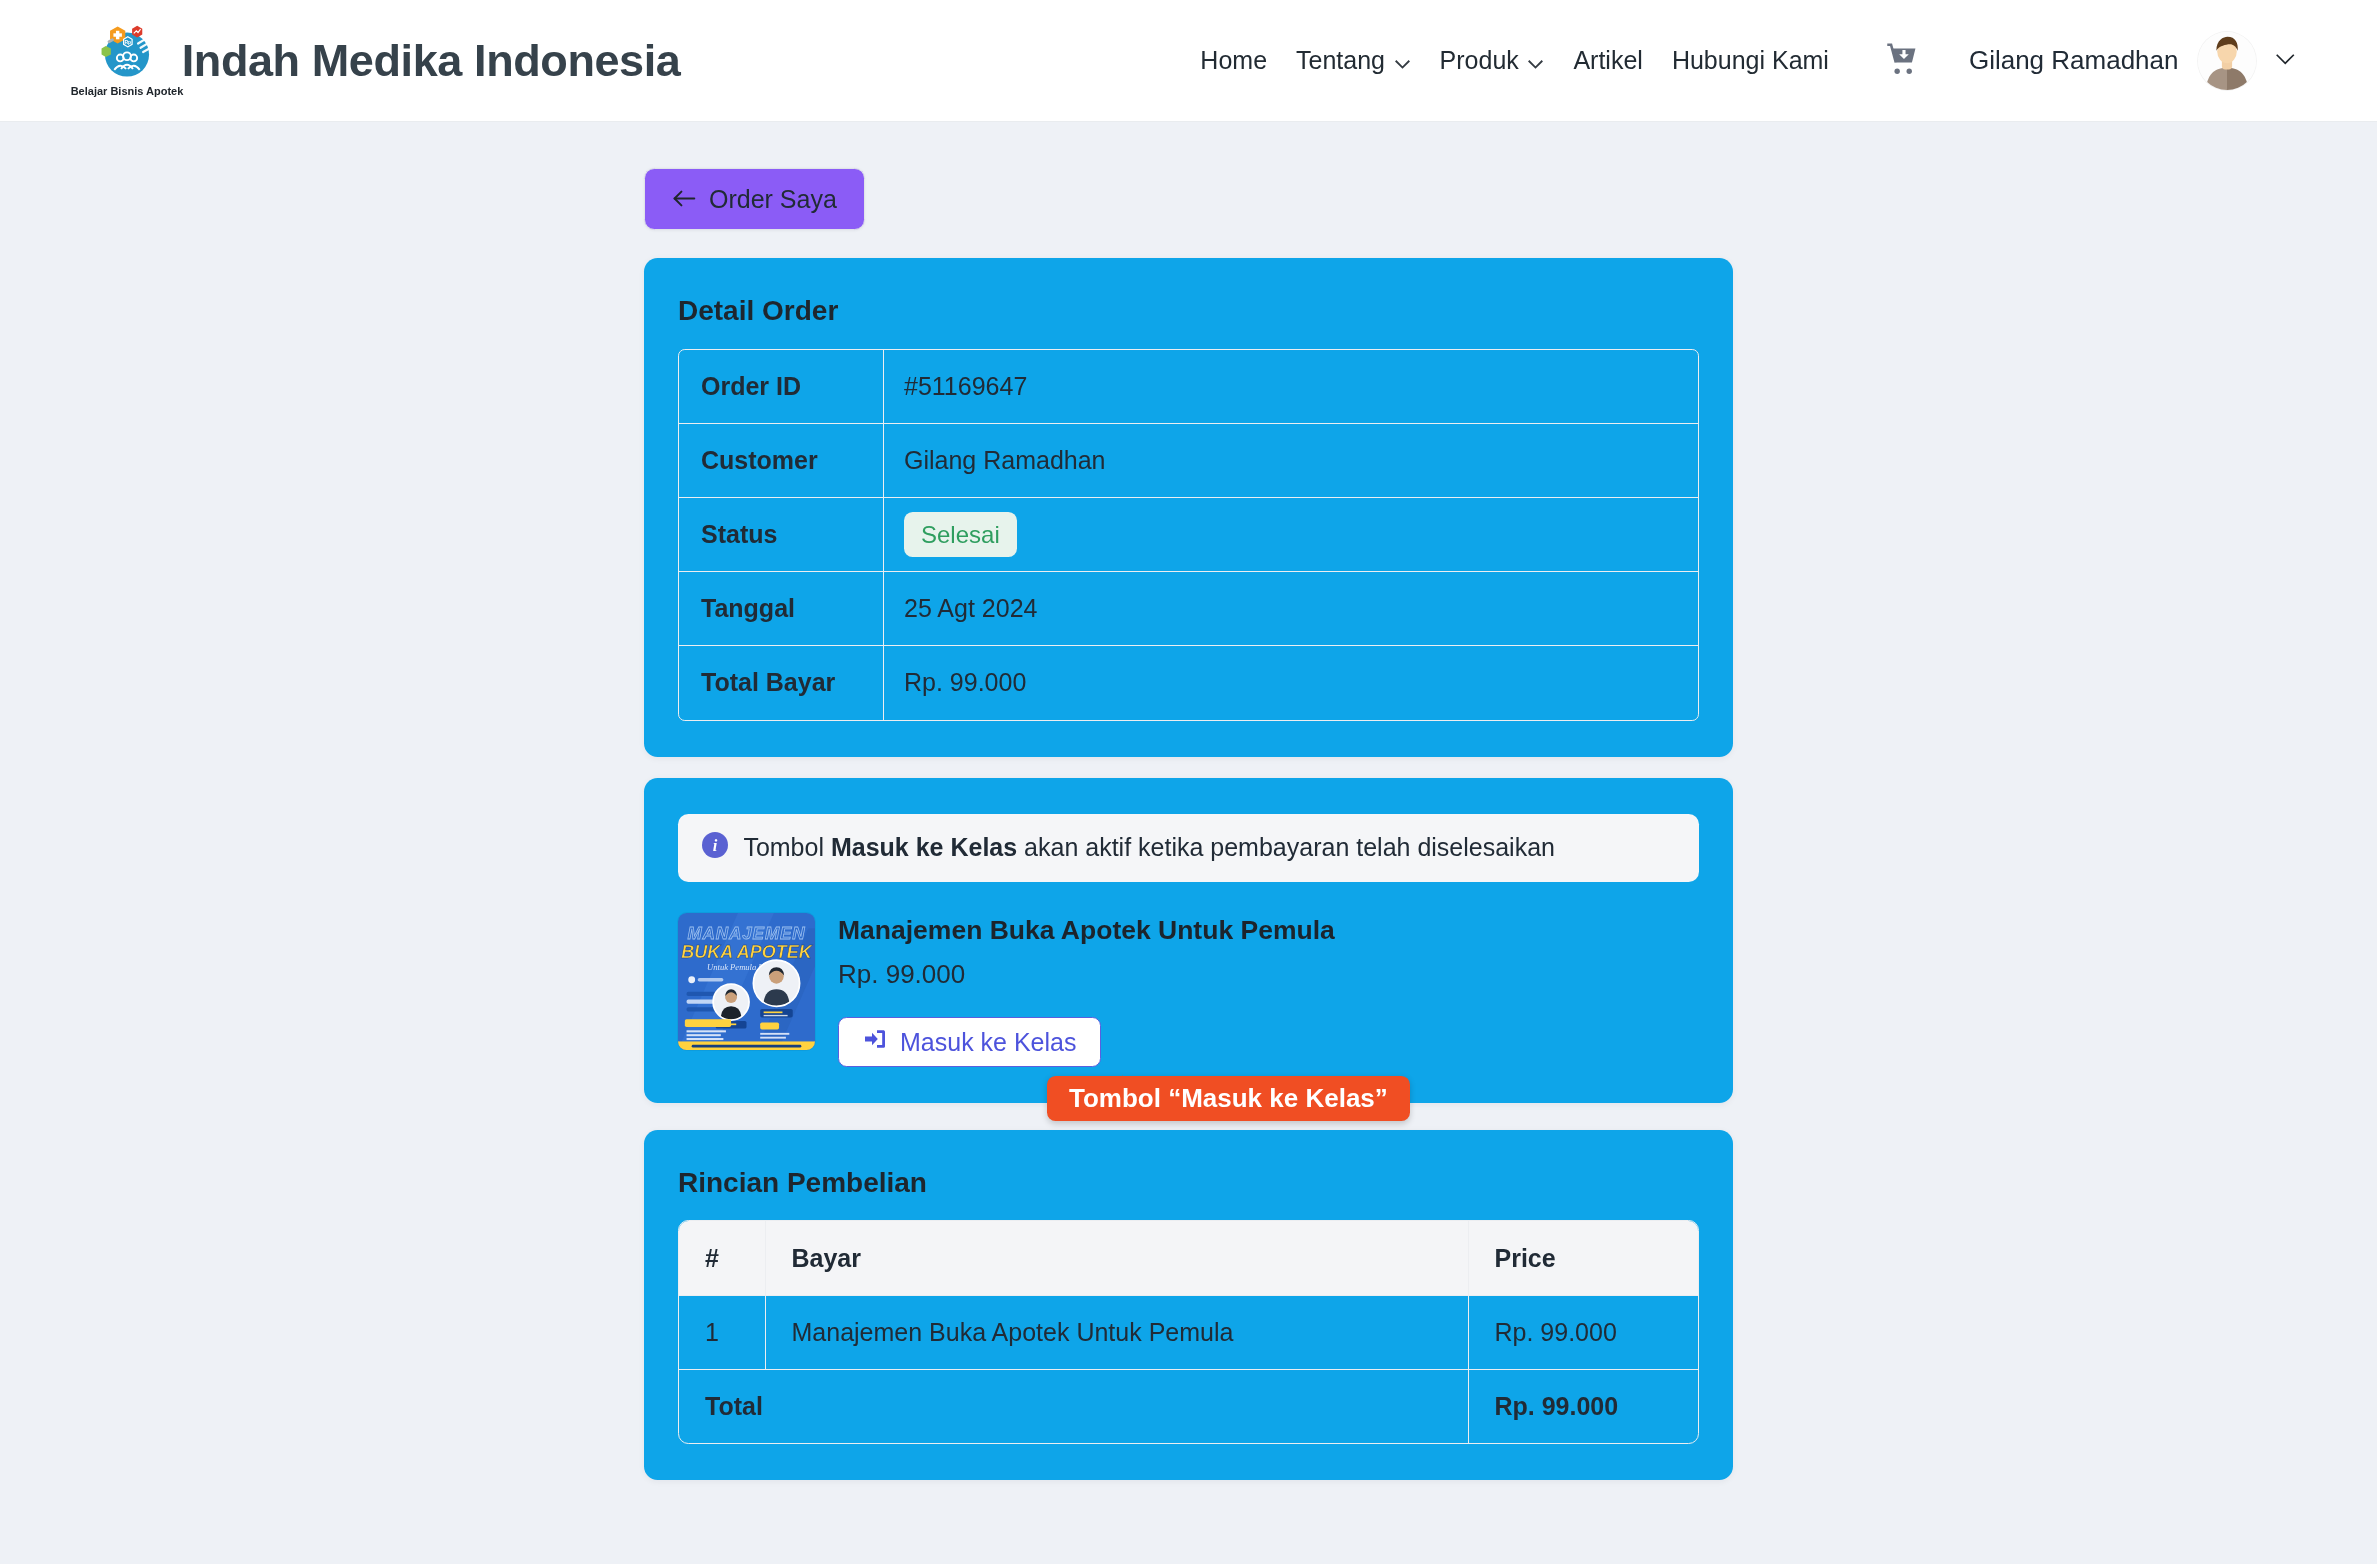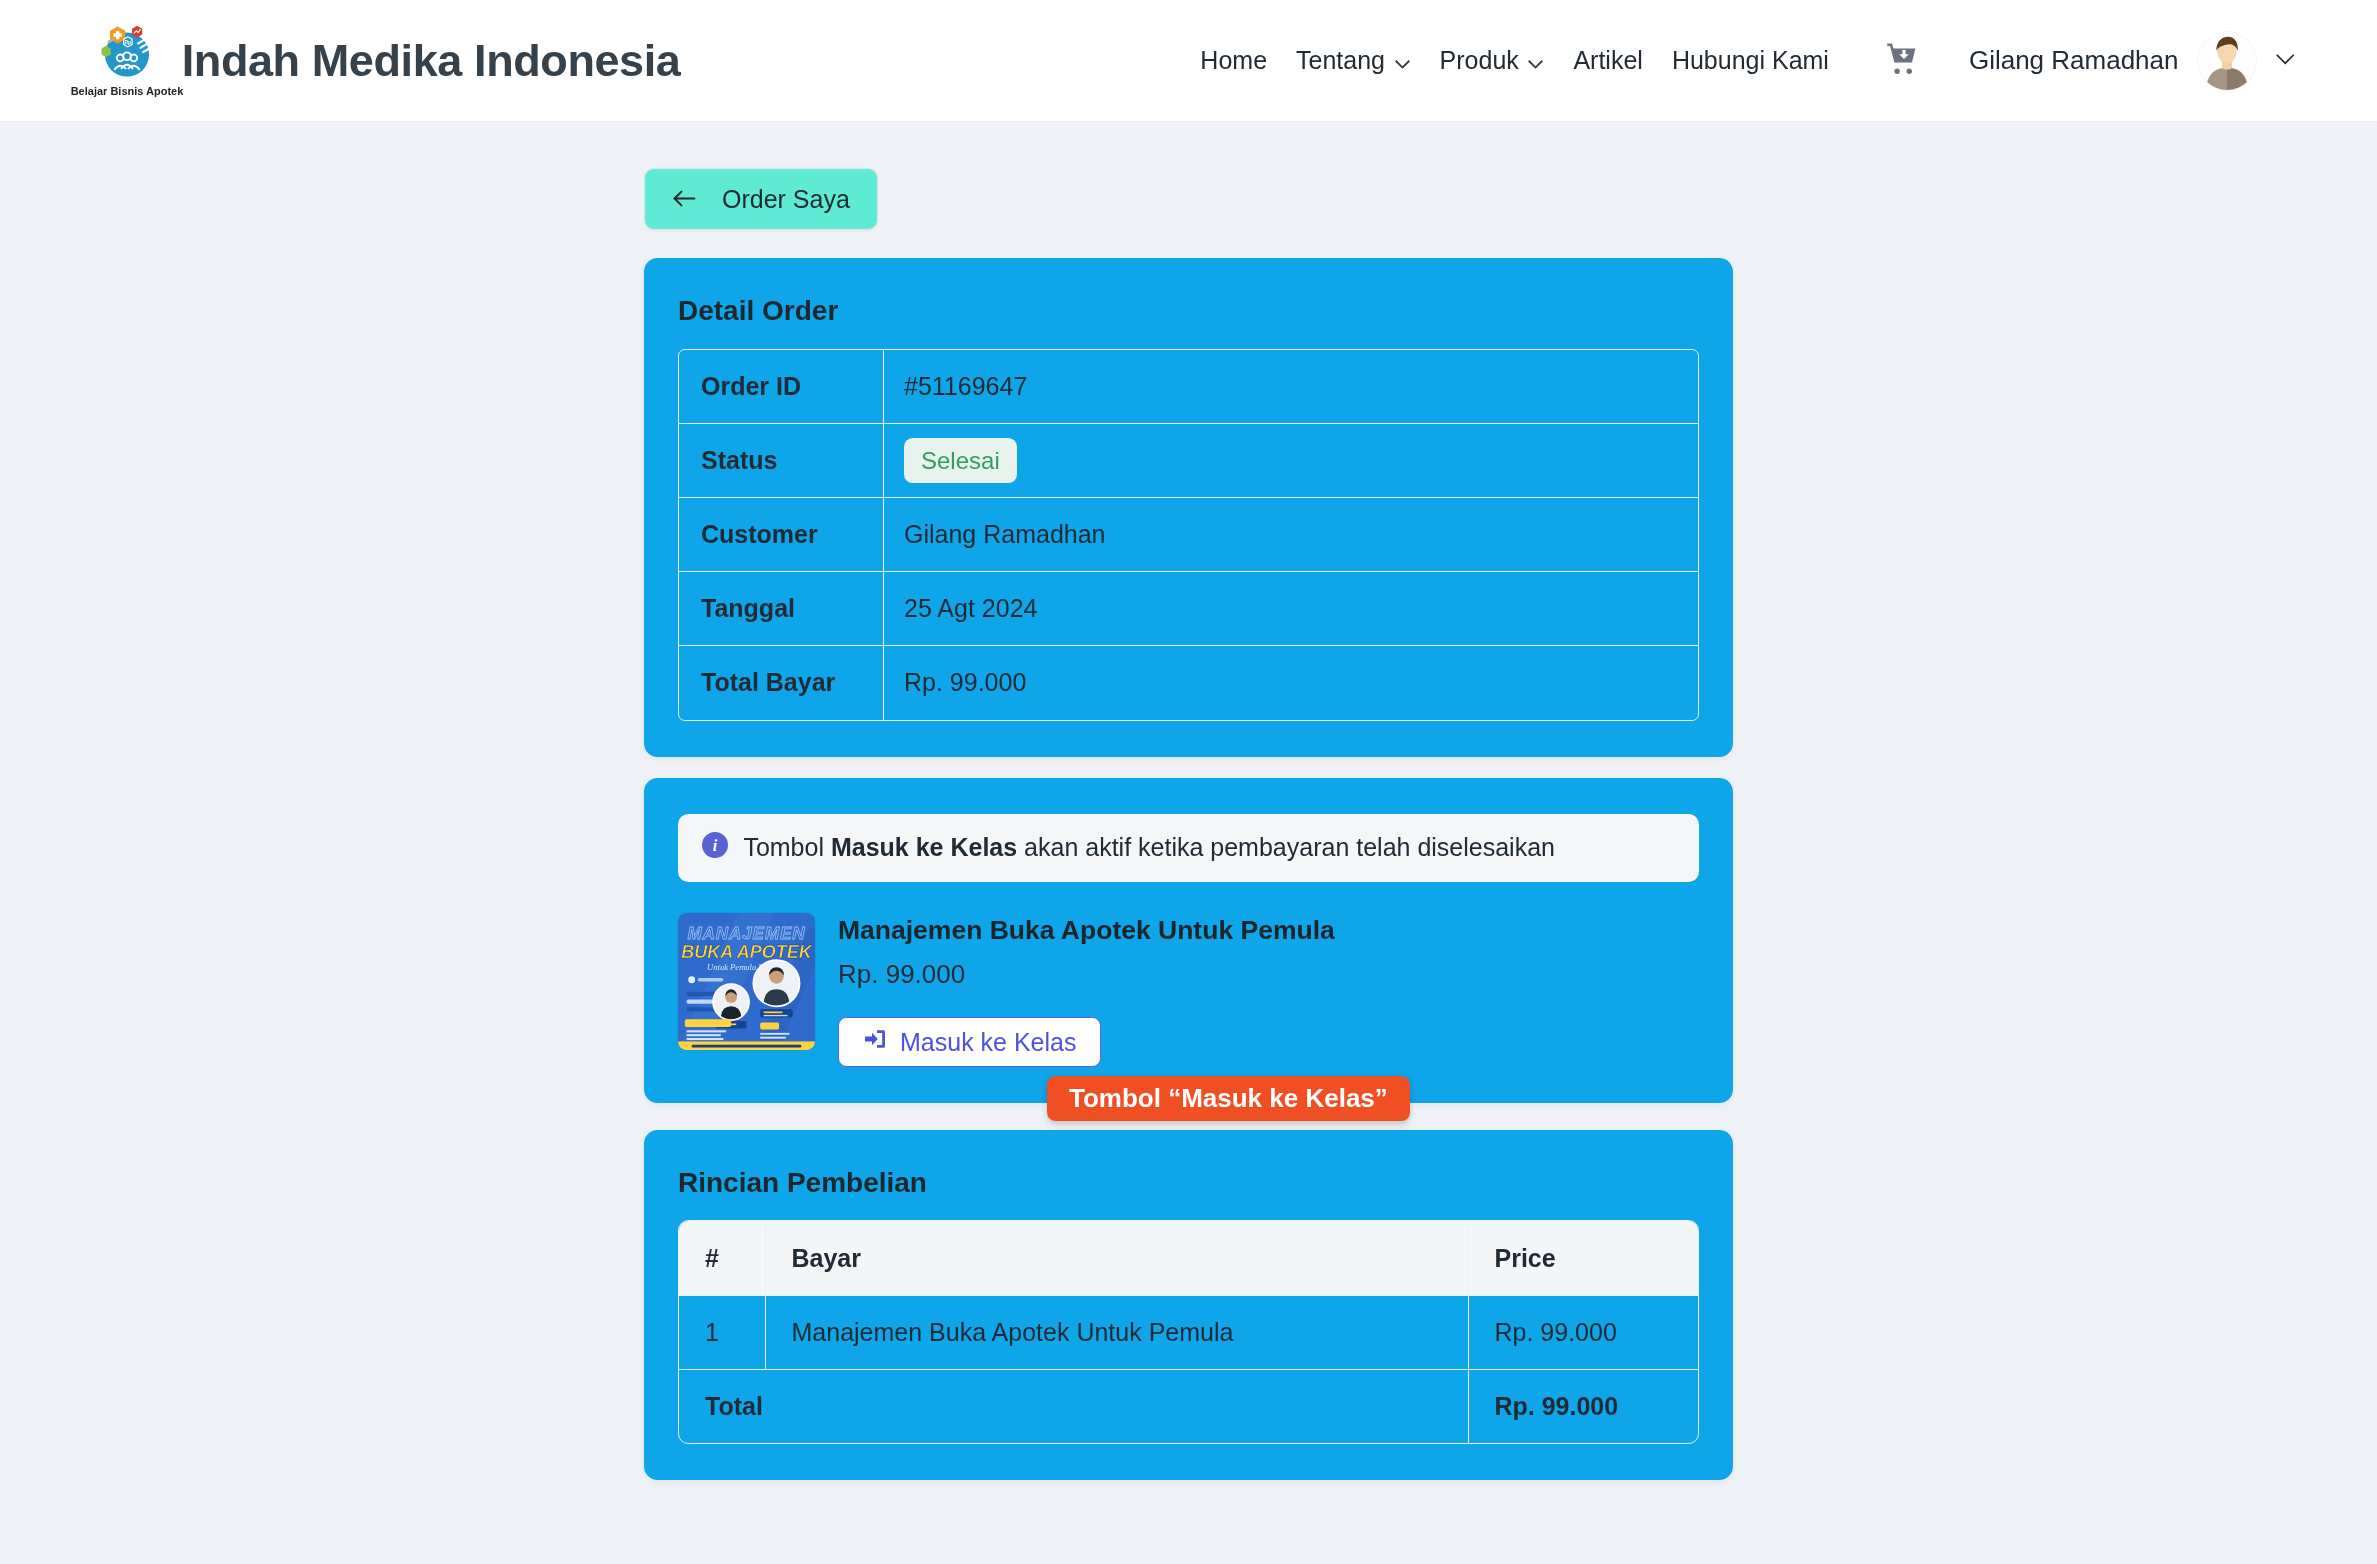--- a/index.html
+++ b/index.html
@@ -21,22 +21,22 @@
   .main-nav{ display:flex; align-items:center; gap:29px; margin-left:auto; }
   .nav-item{ display:flex; align-items:center; gap:8.6px; font-size:25px; font-weight:500; color:#222b33; cursor:pointer; white-space:nowrap; }
   .cart-btn{ margin-left:55px; display:flex; align-items:center; cursor:pointer; background:none; border:none; padding:0; }
   .user-menu{ display:flex; align-items:center; gap:19px; margin-left:51px; cursor:pointer; }
   .user-name{ font-size:26px; font-weight:500; color:#212b36; white-space:nowrap; }
   .avatar{ width:58px; height:58px; border-radius:50%; overflow:hidden; flex:none; box-shadow:0 0 0 0.9px rgba(0,0,0,.05); }
   
   .main-area{ position:relative; height:1443px; }
   .container{ width:1089px; margin:0 auto; padding-top:46px; }
   .back-btn{
-    display:inline-flex; align-items:center; gap:26px; height:62px; padding:0 27px;
-    background:#5eead4; border:0.9px solid #e0e4e9; border-radius:10.3px;
+    display:inline-flex; align-items:center; gap:13px; height:62px; padding:0 27px;
+    background:#8b5cf6; border:0.9px solid #e0e4e9; border-radius:10.3px;
     font-size:25px; color:#212b36; font-family:inherit; cursor:pointer; margin-bottom:28px;
     box-shadow:0 0.9px 2.6px rgba(16,24,40,.05);
   }
   .card{
     background:#0ea5e9; border-radius:13.7px; padding:36px 34px;
     box-shadow:0 1.7px 6.8px rgba(16,24,40,.05);
   }
   .card h2{ margin:0 0 20.5px; font-size:28px; line-height:34px; font-weight:700; color:#1e262e; }
   .card-detail{ margin-bottom:21.4px; }
   .card-course{ margin-bottom:26.5px; }
@@ -202,28 +202,28 @@
     <section class="card card-detail">
       <h2>Detail Order</h2>
       <div class="tbl-wrap">
         <table class="detail-table">
           <tbody>
             <tr>
               <td class="lbl">Order ID</td>
               <td>#51169647</td>
             </tr>
             <tr>
+              <td class="lbl">Customer</td>
+              <td>Gilang Ramadhan</td>
+            </tr>
+            <tr>
               <td class="lbl">Status</td>
               <td>
                 <span class="badge">Selesai</span>
               </td>
-            </tr>
-            <tr>
-              <td class="lbl">Customer</td>
-              <td>Gilang Ramadhan</td>
             </tr>
             <tr>
               <td class="lbl">Tanggal</td>
               <td>25 Agt 2024</td>
             </tr>
             <tr>
               <td class="lbl">Total Bayar</td>
               <td>Rp. 99.000</td>
             </tr>
           </tbody>

